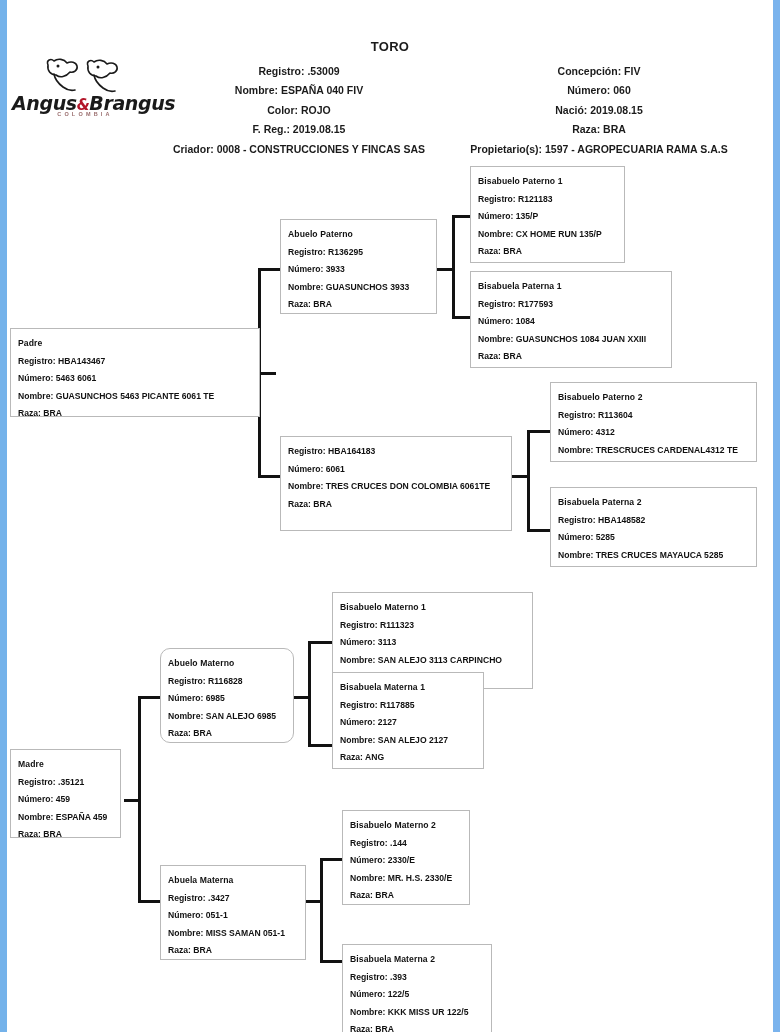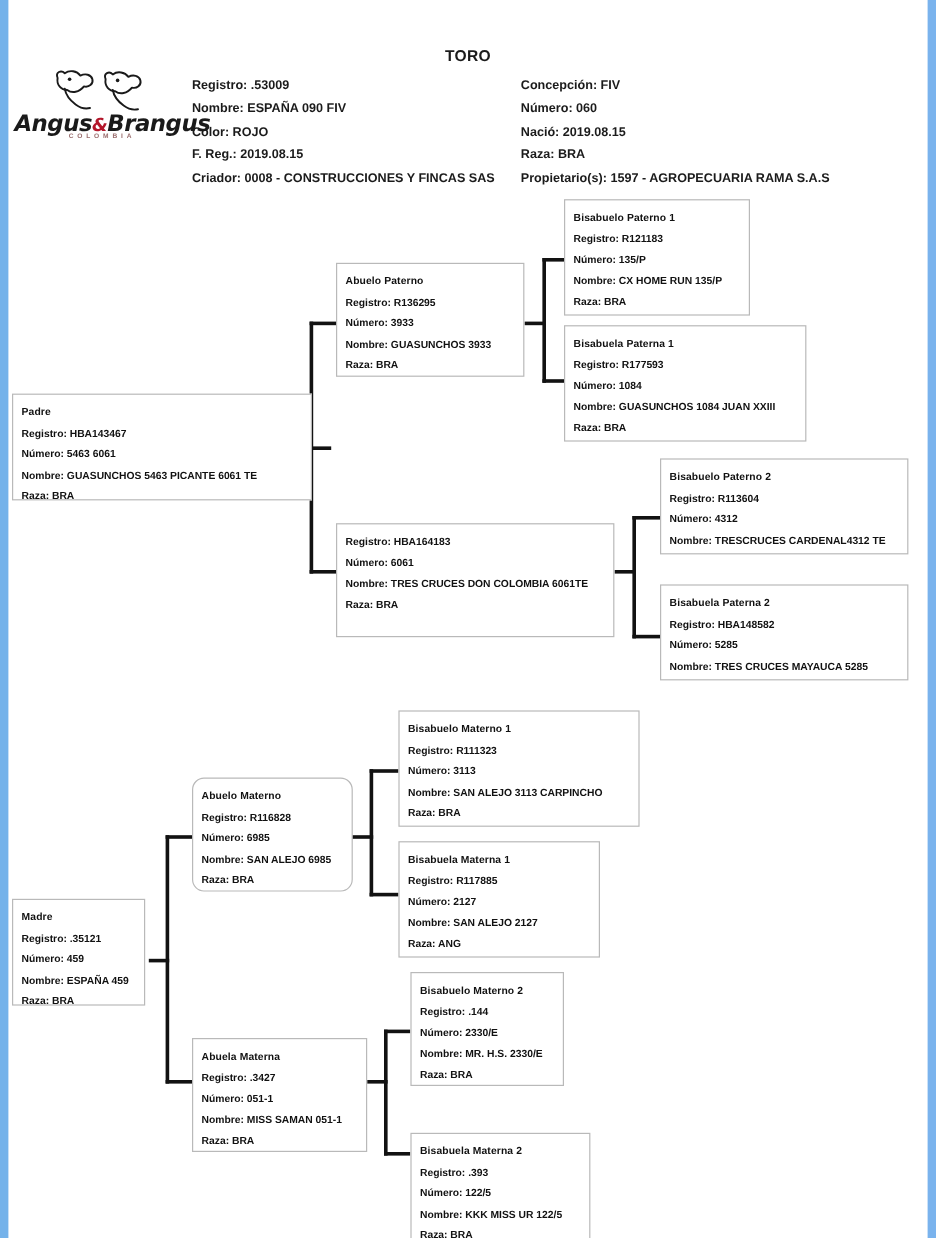--- a/index.html
+++ b/index.html
@@ -50,21 +50,21 @@
     position: absolute; left: 0; top: 55px; width: 146px;
     text-align: center;
     font-size: 5.5px; font-weight: bold; letter-spacing: 3.2px;
     color: #9a6d6d;
   }
 
   #hdr-col-a { position: absolute; left: 160px; top: 62px; width: 278px; }
   #hdr-col-b { position: absolute; left: 434px; top: 62px; width: 330px; }
   .hdr-line {
     font-size: 10.5px; font-weight: bold; color: #1b1b1b;
-    line-height: 19.4px; white-space: nowrap;
+    line-height: 19.4px; white-space: nowrap; text-align: center;
   }
 
   
   .node {
     position: absolute;
     background: #ffffff;
     border: 1px solid #b9b9b9;
     padding: 6px 7px 5px 7px;
   }
   .node .ln {
@@ -95,21 +95,21 @@
       <circle cx="54" cy="11" r="1.5" fill="#1a1a1a"></circle>
     </svg>
     <div class="wordmark"><span>Angus</span><span class="amp">&amp;</span><span>Brangus</span></div>
     <div class="sub">COLOMBIA</div>
   </div>
 
   <div id="title">TORO</div>
 
   <div id="hdr-col-a">
     <div class="hdr-line">Registro: .53009</div>
-    <div class="hdr-line">Nombre: ESPAÑA 090 FIV</div>
+    <div class="hdr-line">Nombre: ESPAÑA 040 FIV</div>
     <div class="hdr-line">Color: ROJO</div>
     <div class="hdr-line">F. Reg.: 2019.08.15</div>
     <div class="hdr-line">Criador: 0008 - CONSTRUCCIONES Y FINCAS SAS</div>
   </div>
 
   <div id="hdr-col-b">
     <div class="hdr-line">Concepción: FIV</div>
     <div class="hdr-line">Número: 060</div>
     <div class="hdr-line">Nació: 2019.08.15</div>
     <div class="hdr-line">Raza: BRA</div>
@@ -224,21 +224,21 @@
   </div>
 
   <div class="node" style="left:332px; top:592px; width:201px; height:97px;">
     <div class="ln title">Bisabuelo Materno 1</div>
     <div class="ln">Registro: R111323</div>
     <div class="ln">Número: 3113</div>
     <div class="ln">Nombre: SAN ALEJO 3113 CARPINCHO</div>
     <div class="ln">Raza: BRA</div>
   </div>
 
-  <div class="node" style="left:332px; top:701px; width:168px; height:97px;">
+  <div class="node" style="left:332px; top:672px; width:152px; height:97px;">
     <div class="ln title">Bisabuela Materna 1</div>
     <div class="ln">Registro: R117885</div>
     <div class="ln">Número: 2127</div>
     <div class="ln">Nombre: SAN ALEJO 2127</div>
     <div class="ln">Raza: ANG</div>
   </div>
 
   <div class="node" style="left:342px; top:810px; width:128px; height:95px;">
     <div class="ln title">Bisabuelo Materno 2</div>
     <div class="ln">Registro: .144</div>

